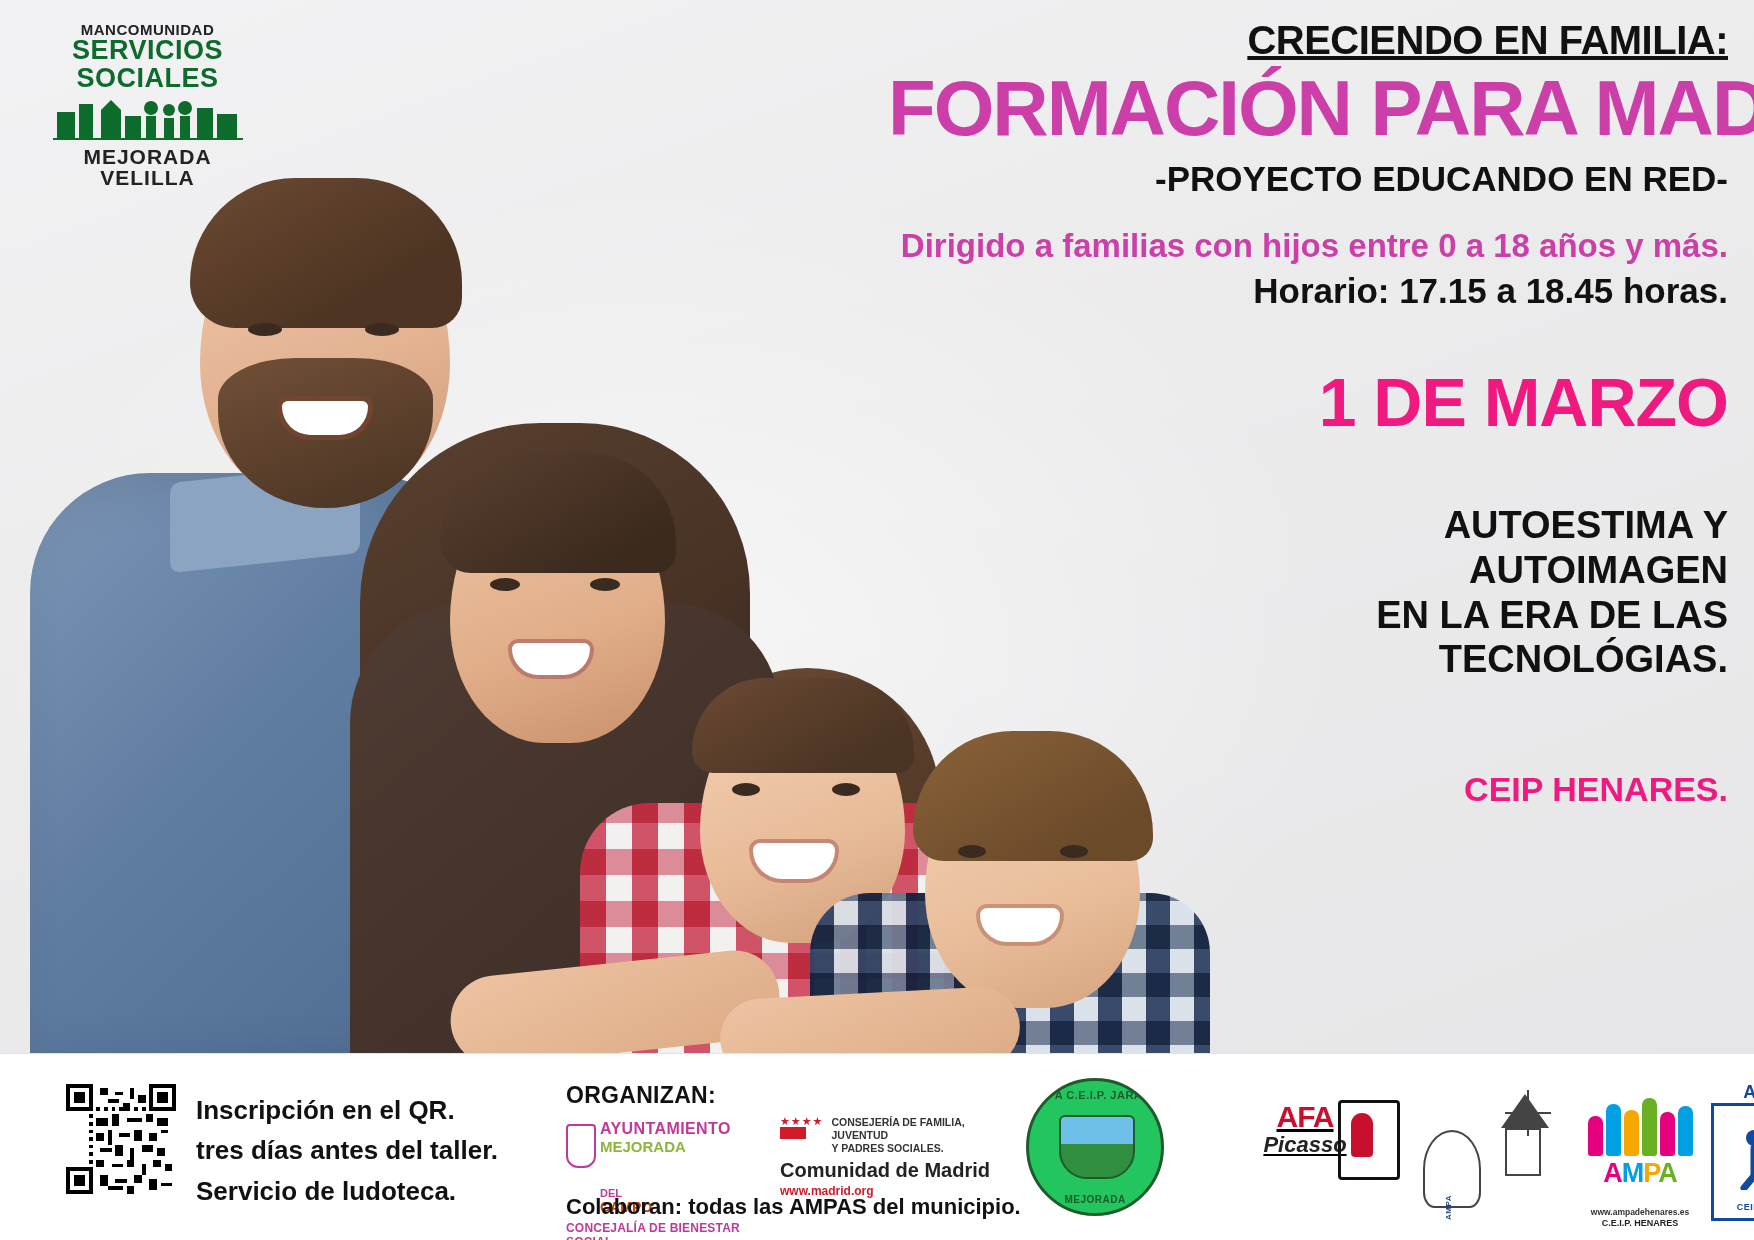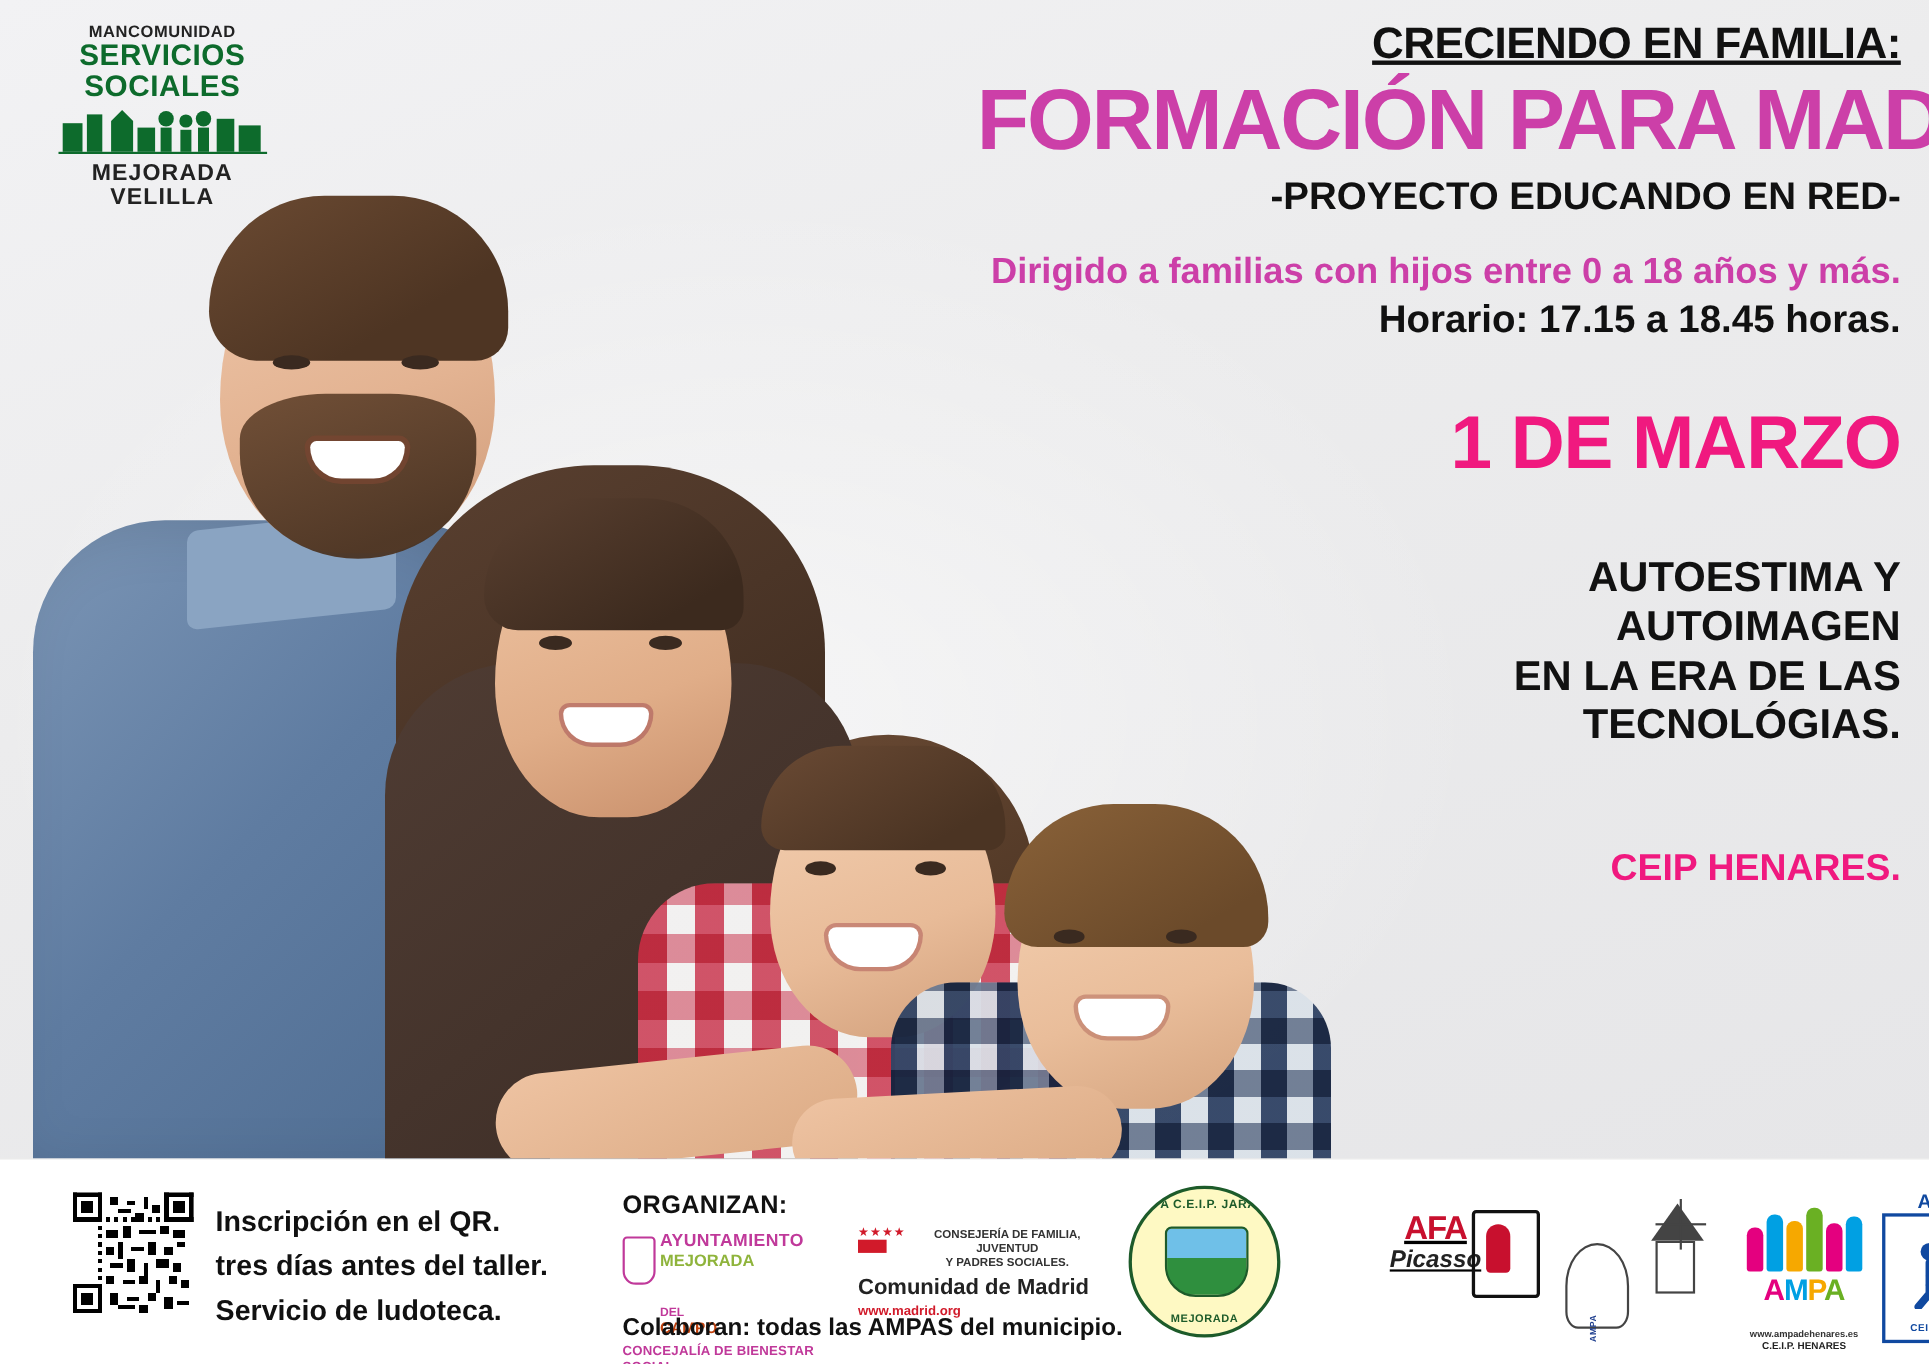--- a/index.html
+++ b/index.html
@@ -442,21 +442,21 @@
   
   .cmadrid {
     position: absolute;
     left: 780px;
     top: 62px;
     width: 220px;
   }
   .cm-top { display: flex; align-items: flex-start; gap: 8px; }
   .cm-stars { color: #d11a2a; font-size: 11px; letter-spacing: 1px; line-height: 1; }
   .cm-bar { width: 26px; height: 12px; background: #d11a2a; position: relative; }
-  .cm-small { font-size: 10.5px; color: #333; line-height: 1.25; font-weight: 600; text-align: center; }
+  .cm-small { font-size: 10.5px; color: #333; line-height: 1.25; font-weight: 600; }
   .cm-main { font-size: 20px; font-weight: 700; color: #222; margin-top: 4px; }
   .cm-url { font-size: 12px; font-weight: 700; color: #d11a2a; margin-top: 2px; }
 
   
   .ampa-row {
     position: absolute;
     left: 1010px;
     top: 18px;
     width: 730px;
     height: 160px;
@@ -465,21 +465,21 @@
     position: absolute;
     text-align: center;
   }
   .ampa-jarama { left: 10px; top: 6px; width: 150px; }
   .ampa-jarama .ring {
     width: 132px; height: 132px; border-radius: 50%;
     border: 3px solid #1d5b2a;
     margin: 0 auto;
     position: relative;
     overflow: hidden;
-    background: #fef9c3;
+    background: #22c55e;
   }
   .ampa-jarama .ring .top-txt {
     position: absolute; top: 8px; left: 0; right: 0;
     font-size: 11px; font-weight: 800; color: #1d5b2a; letter-spacing: .5px;
   }
   .ampa-jarama .ring .crest {
     position: absolute; left: 30px; top: 34px; width: 72px; height: 60px;
     background: linear-gradient(180deg, #6fc0e8 0%, #6fc0e8 45%, #2f8f3e 45%, #2f8f3e 100%);
     border: 2px solid #1d5b2a;
     border-radius: 6px 6px 28px 28px;

